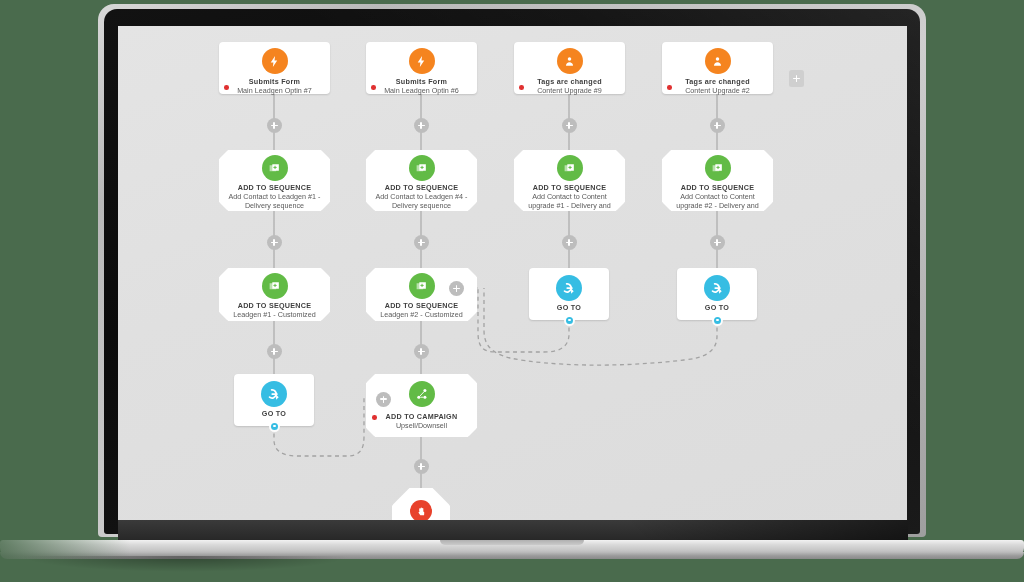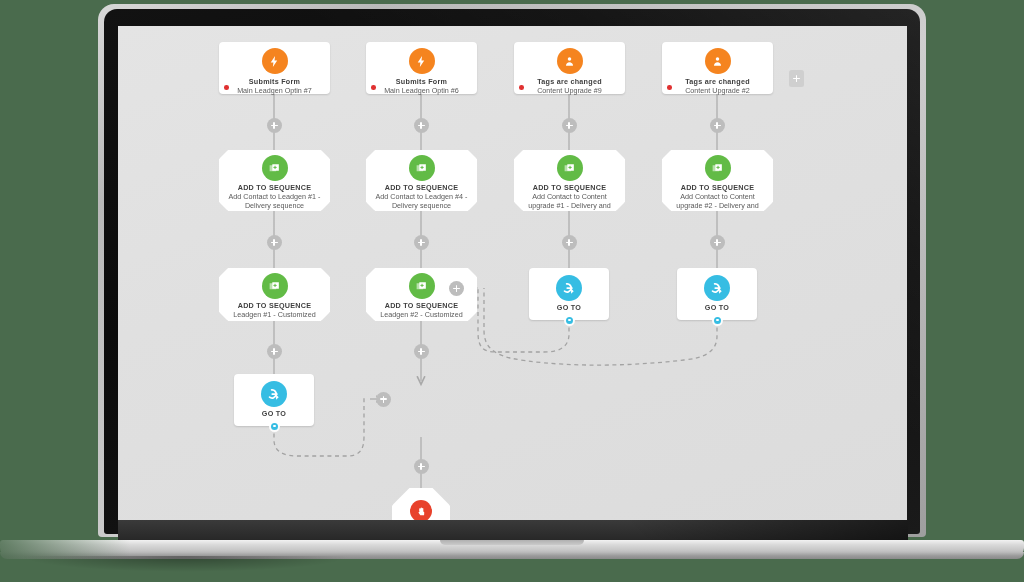--- a/index.html
+++ b/index.html
@@ -363,20 +363,33 @@
           <svg width="14" height="14" viewBox="0 0 24 24">
               <path d="M8 5 a7 7 0 1 1 -3.6 12.4" fill="none" stroke="#fff" stroke-width="3" stroke-linecap="round"></path>
               <path d="M15.5 13 l4.5 4.5 l-4.5 4.5 z" fill="#fff"></path>
               <path d="M9 12 h8" stroke="#fff" stroke-width="3" stroke-linecap="round"></path>
             </svg>
         </span>
         <div class="ttl" style="top:35px;">GO TO</div>
         <span class="anchor" style="left:37px;bottom:-3.5px;"></span>
       </div>
 
+      <div class="node oct" style="left:248px;top:348px;width:111px;height:63px;">
+        <span class="icon ic-green" style="top:7px;">
+          <svg width="14" height="14" viewBox="0 0 24 24">
+              <circle cx="17" cy="6" r="2.6" fill="#fff"></circle>
+              <circle cx="6.5" cy="17.5" r="2.6" fill="#fff"></circle>
+              <circle cx="17" cy="17.5" r="2.6" fill="#fff"></circle>
+              <path d="M15.6 8 L8 16 M9.5 17.5 h4.5" stroke="#fff" stroke-width="1.6"></path>
+            </svg>
+        </span>
+        <div class="ttl" style="top:38px;">ADD TO CAMPAIGN</div>
+        <div class="sub" style="top:47px;">Upsell/Downsell</div>
+        <span class="reddot" style="left:6px;top:41px;"></span>
+      </div>
 
       <div class="plus" style="left:258px;top:365.5px;"></div>
       <div class="plus" style="left:295.5px;top:433px;"></div>
 
       <div class="node octagon" style="left:274px;top:462px;width:58px;height:58px;">
         <span class="icon ic-red" style="top:12px;width:22px;height:22px;">
           <svg width="11" height="11" viewBox="0 0 24 24">
               <path d="M7 11 V6.2 a1.5 1.5 0 0 1 3 0 V11 V4.8 a1.5 1.5 0 0 1 3 0 V11 V5.6 a1.5 1.5 0 0 1 3 0 V12 l1.4 1.2 a2 2 0 0 1 .6 1.6 L17.6 20 H9.4 L6 15.2 a1.6 1.6 0 0 1 2.2-2.3 z" fill="#fff"></path>
             </svg>
         </span>

